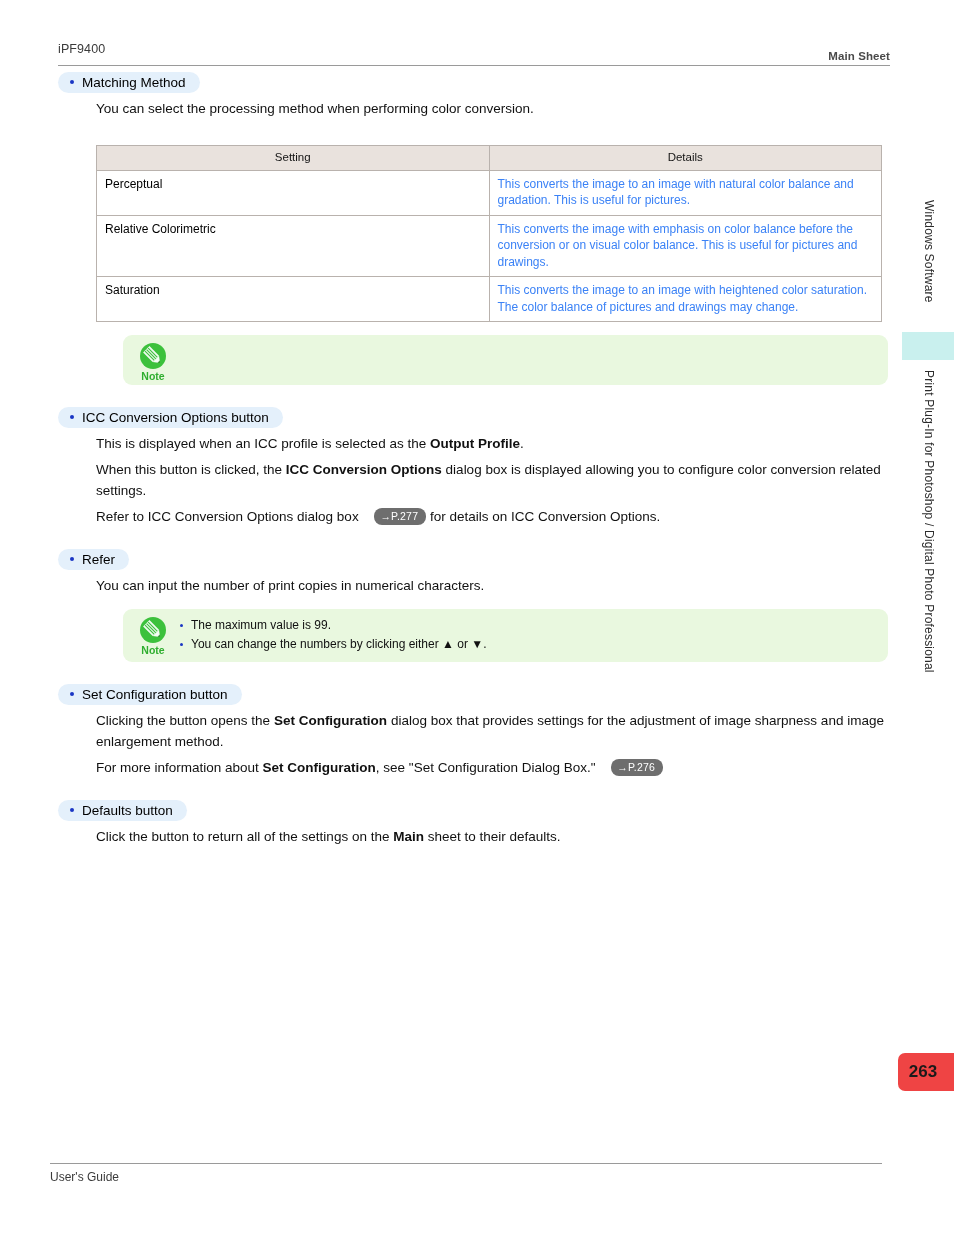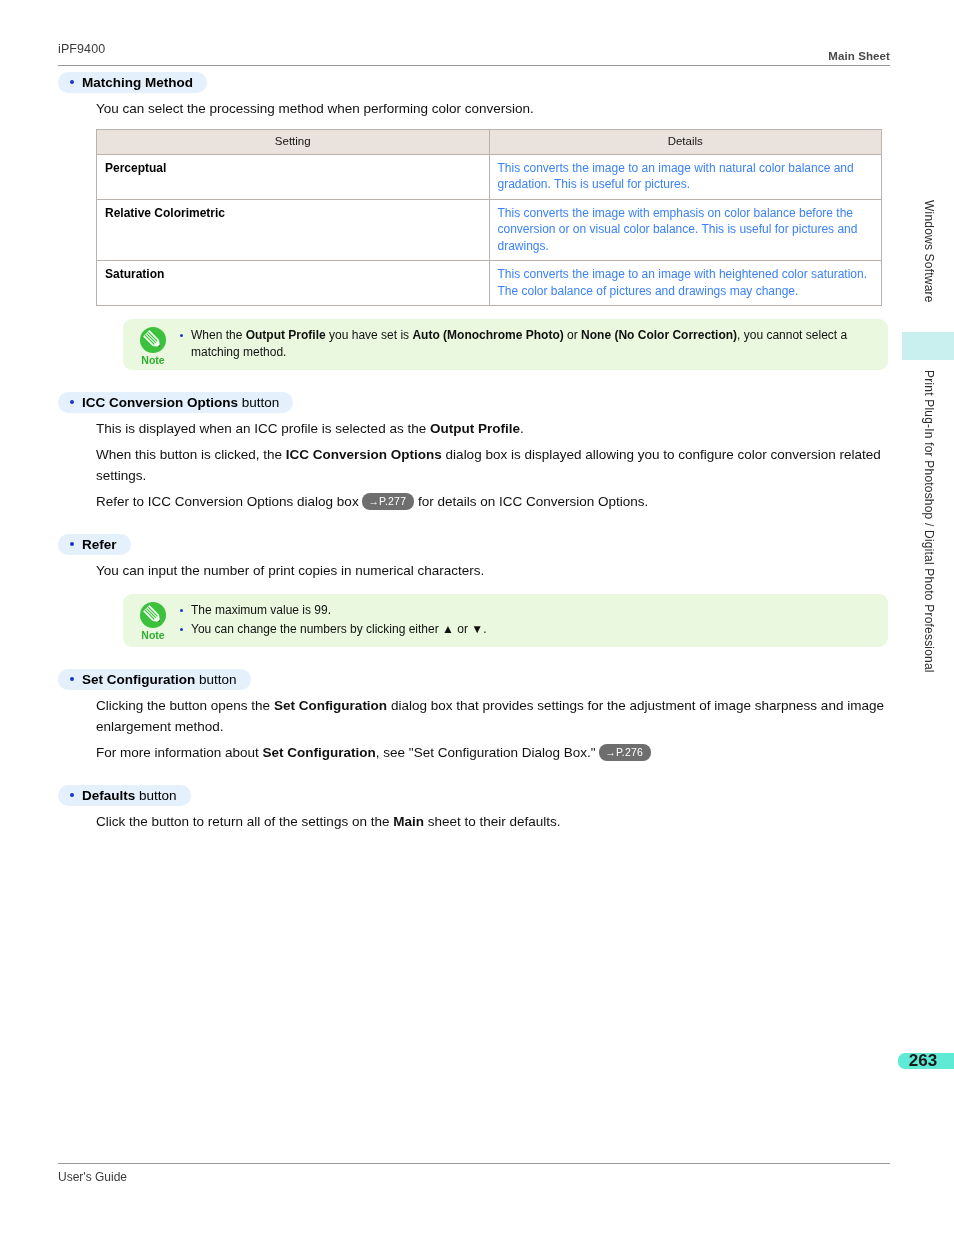--- a/index.html
+++ b/index.html
@@ -46,21 +46,21 @@
     right: 0; top: 8px;
     font-size: 11.5px;
     color: #4a4a4a;
     font-weight: bold;
     letter-spacing: 0.1px;
   }
 
   
   .footer {
     position: absolute;
-    left: 58px; top: 1163px;
+    left: 50px; top: 1163px;
     width: 832px;
     height: 26px;
     border-top: 1px solid #9a9a9a;
     box-sizing: border-box;
   }
   .footer-left {
     position: absolute;
     left: 0; top: 6px;
     font-size: 12px;
     color: #3b3b3b;
@@ -87,21 +87,21 @@
   .h-pill .dot {
     display: inline-block;
     width: 4px; height: 4px;
     border-radius: 50%;
     background: #1a36c4;
     vertical-align: middle;
     margin-right: 8px;
     position: relative;
     top: -1px;
   }
-  .h-pill .strong { font-weight: bold; color: #000; }
+  .h-pill .strong { font-weight: normal; color: #000; }
   .h-pill .plain  { font-weight: normal; color: #000; }
 
   .sect { margin-bottom: 0; }
 
   
   .para {
     font-size: 13.5px;
     line-height: 21px;
     color: #111;
     margin: 5px 0 0 38px;
@@ -114,25 +114,26 @@
     display: inline-block;
     background: #6e6e6e;
     color: #ffffff;
     border-radius: 8px;
     font-size: 10.5px;
     line-height: 13px;
     padding: 2px 8px 2px 6px;
     vertical-align: 1px;
     letter-spacing: 0.2px;
     white-space: nowrap;
+    margin-left: 12px;
   }
 
   
   table.settings {
-    margin: 10px 0 0 38px;
+    margin: 26px 0 0 38px;
     border-collapse: collapse;
     width: 786px;
     table-layout: fixed;
   }
   table.settings th,
   table.settings td {
     border: 1px solid #b9b2ad;
     vertical-align: top;
     padding: 5px 8px 6px 8px;
     font-size: 12px;
@@ -141,21 +142,21 @@
   table.settings thead th {
     background: #e9e2dd;
     font-weight: normal;
     text-align: center;
     color: #151515;
     padding: 3px 8px 4px 8px;
     font-size: 11.5px;
   }
   table.settings td.setting {
     width: 234px;
-    font-weight: bold;
+    font-weight: normal;
     color: #000;
   }
   table.settings td.details { color: #3b82f6; }
 
   
   .note {
     position: relative;
     margin: 13px 0 0 65px;
     width: 765px;
     background: #e9f8df;
@@ -226,22 +227,22 @@
     height: 28px;
     background: #c9f0ee;
   }
 
   
   .pagenum {
     position: absolute;
     right: 0;
     top: 1053px;
     width: 56px;
-    height: 16px;
-    background: #5eead4;
+    height: 38px;
+    background: #ef4444;
     border-top-left-radius: 7px;
     border-bottom-left-radius: 7px;
     color: #1a1a1a;
     font-size: 17px;
     font-weight: bold;
     display: flex;
     align-items: center;
     justify-content: center;
     box-sizing: border-box;
     padding-right: 6px;
@@ -298,23 +299,20 @@
               <rect x="9.5" y="4.5" width="9" height="13.5" fill="#ffffff" opacity="0.92"></rect>
               <line x1="11.8" y1="5" x2="11.8" y2="18" stroke="#3cc13c" stroke-width="1.1"></line>
               <line x1="14" y1="5" x2="14" y2="18" stroke="#3cc13c" stroke-width="1.1"></line>
               <line x1="16.2" y1="5" x2="16.2" y2="18" stroke="#3cc13c" stroke-width="1.1"></line>
               <polygon points="9.5,18 18.5,18 14,24" fill="#ffffff" opacity="0.95"></polygon>
               <polygon points="12.4,22 15.6,22 14,24" fill="#2a8a2a"></polygon>
             </g>
           </svg>
           <span class="lbl">Note</span>
         </div>
-        <ul class="note-list">
-          <li><span>When the </span><b>Output Profile</b><span> you have set is </span><b>Auto (Monochrome Photo)</b><span> or </span><b>None (No Color Correction)</b><span>, you cannot select a matching method.</span></li>
-        </ul>
       </div>
     </div>
 
     <div class="gap-md"></div>
 
     <div class="sect">
       <div class="h-pill">
         <span class="dot"></span><span class="strong">ICC Conversion Options</span><span class="plain"> button</span>
       </div>
       <div class="para"><span>This is displayed when an ICC profile is selected as the </span><b>Output Profile</b><span>.</span></div>

